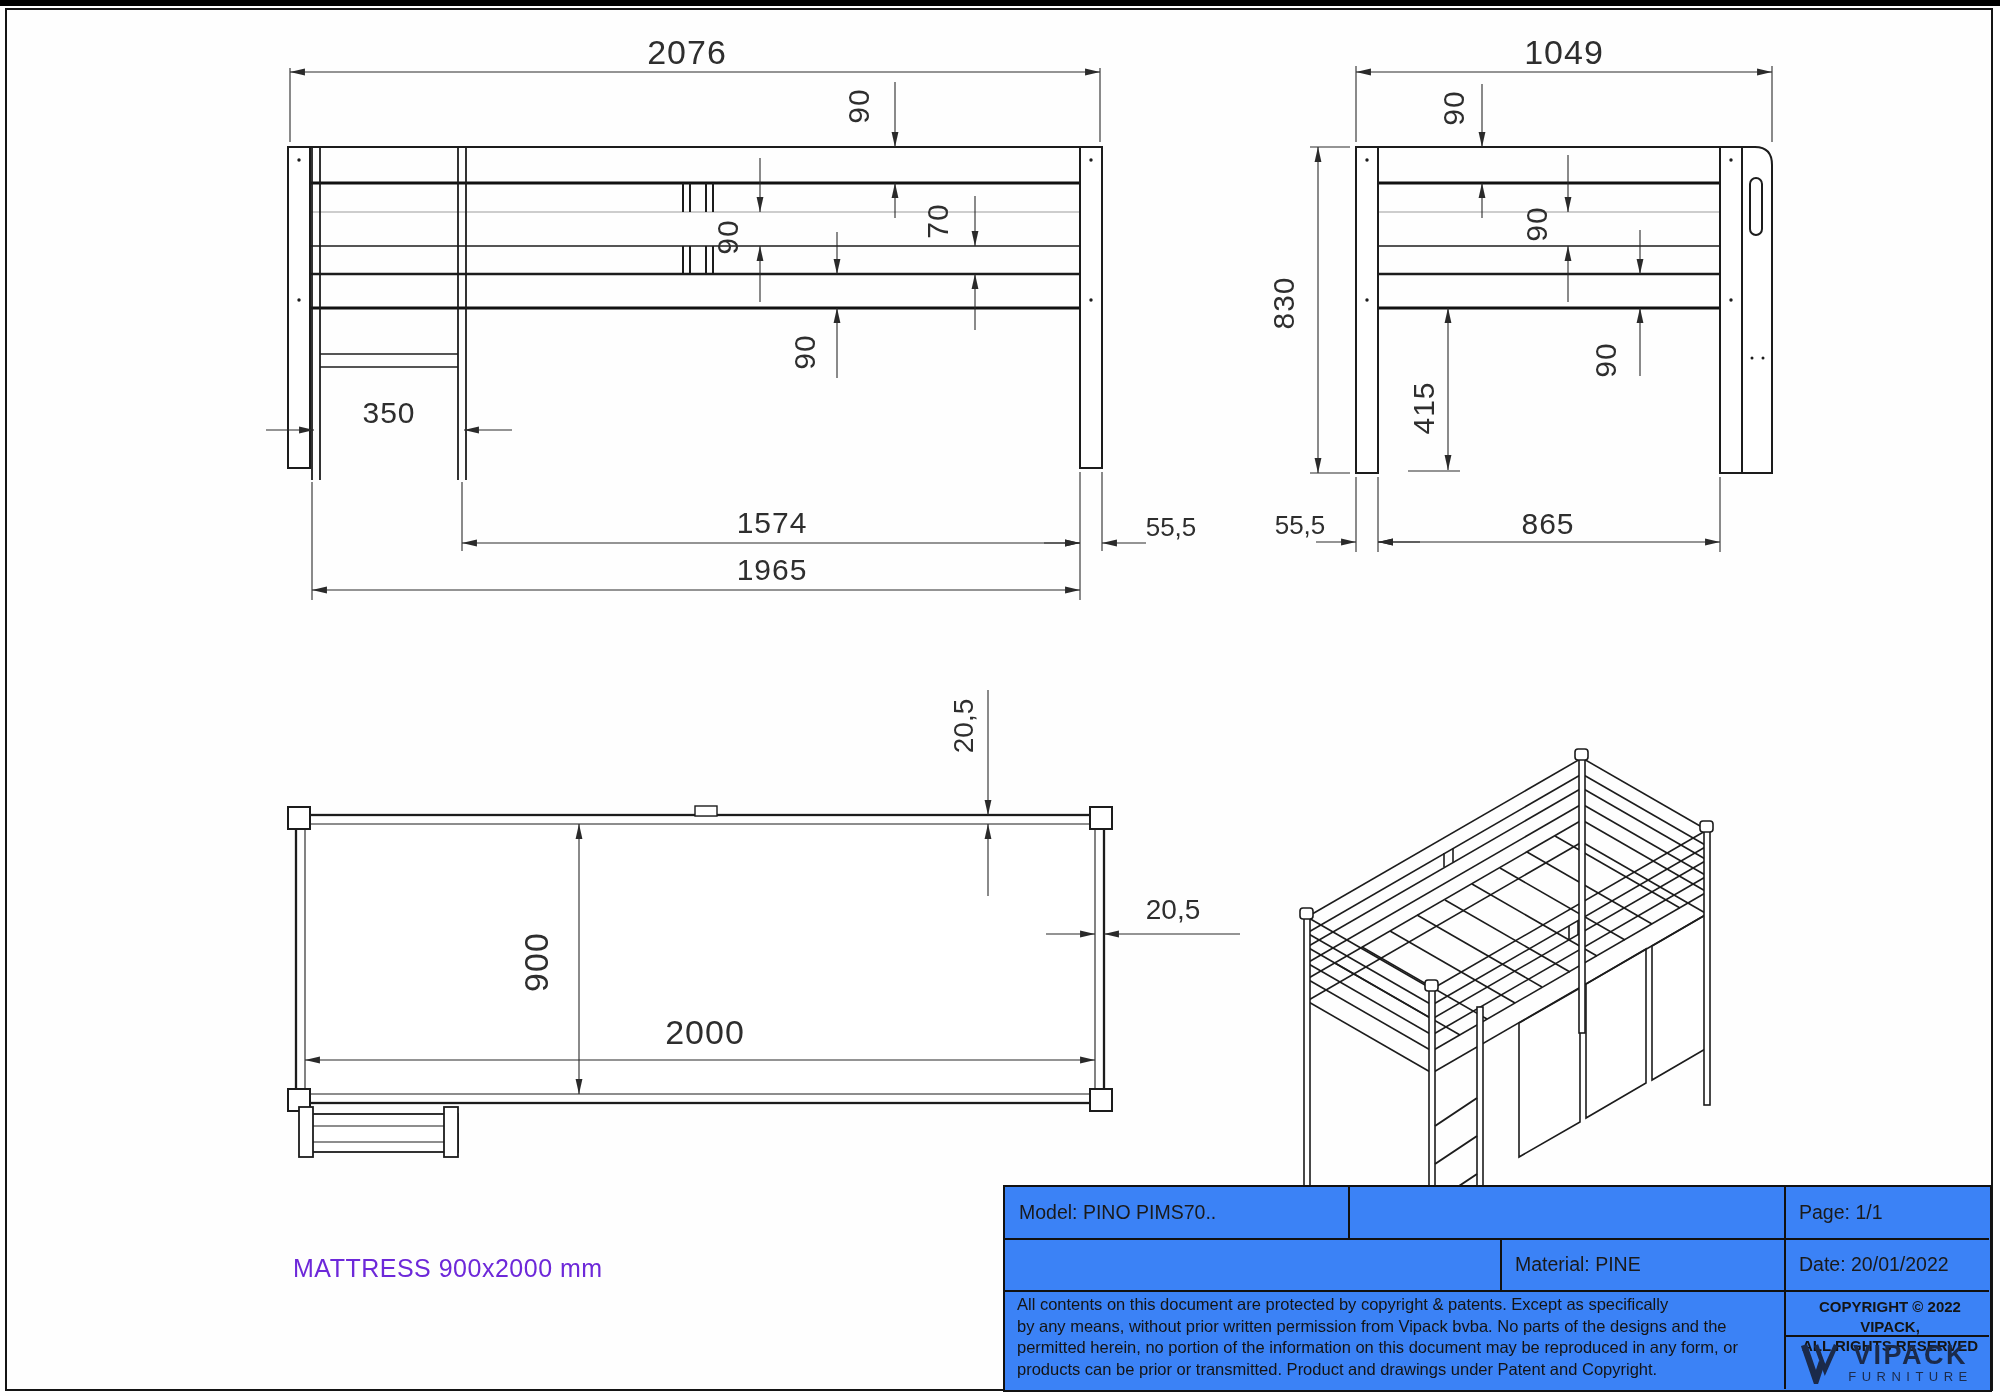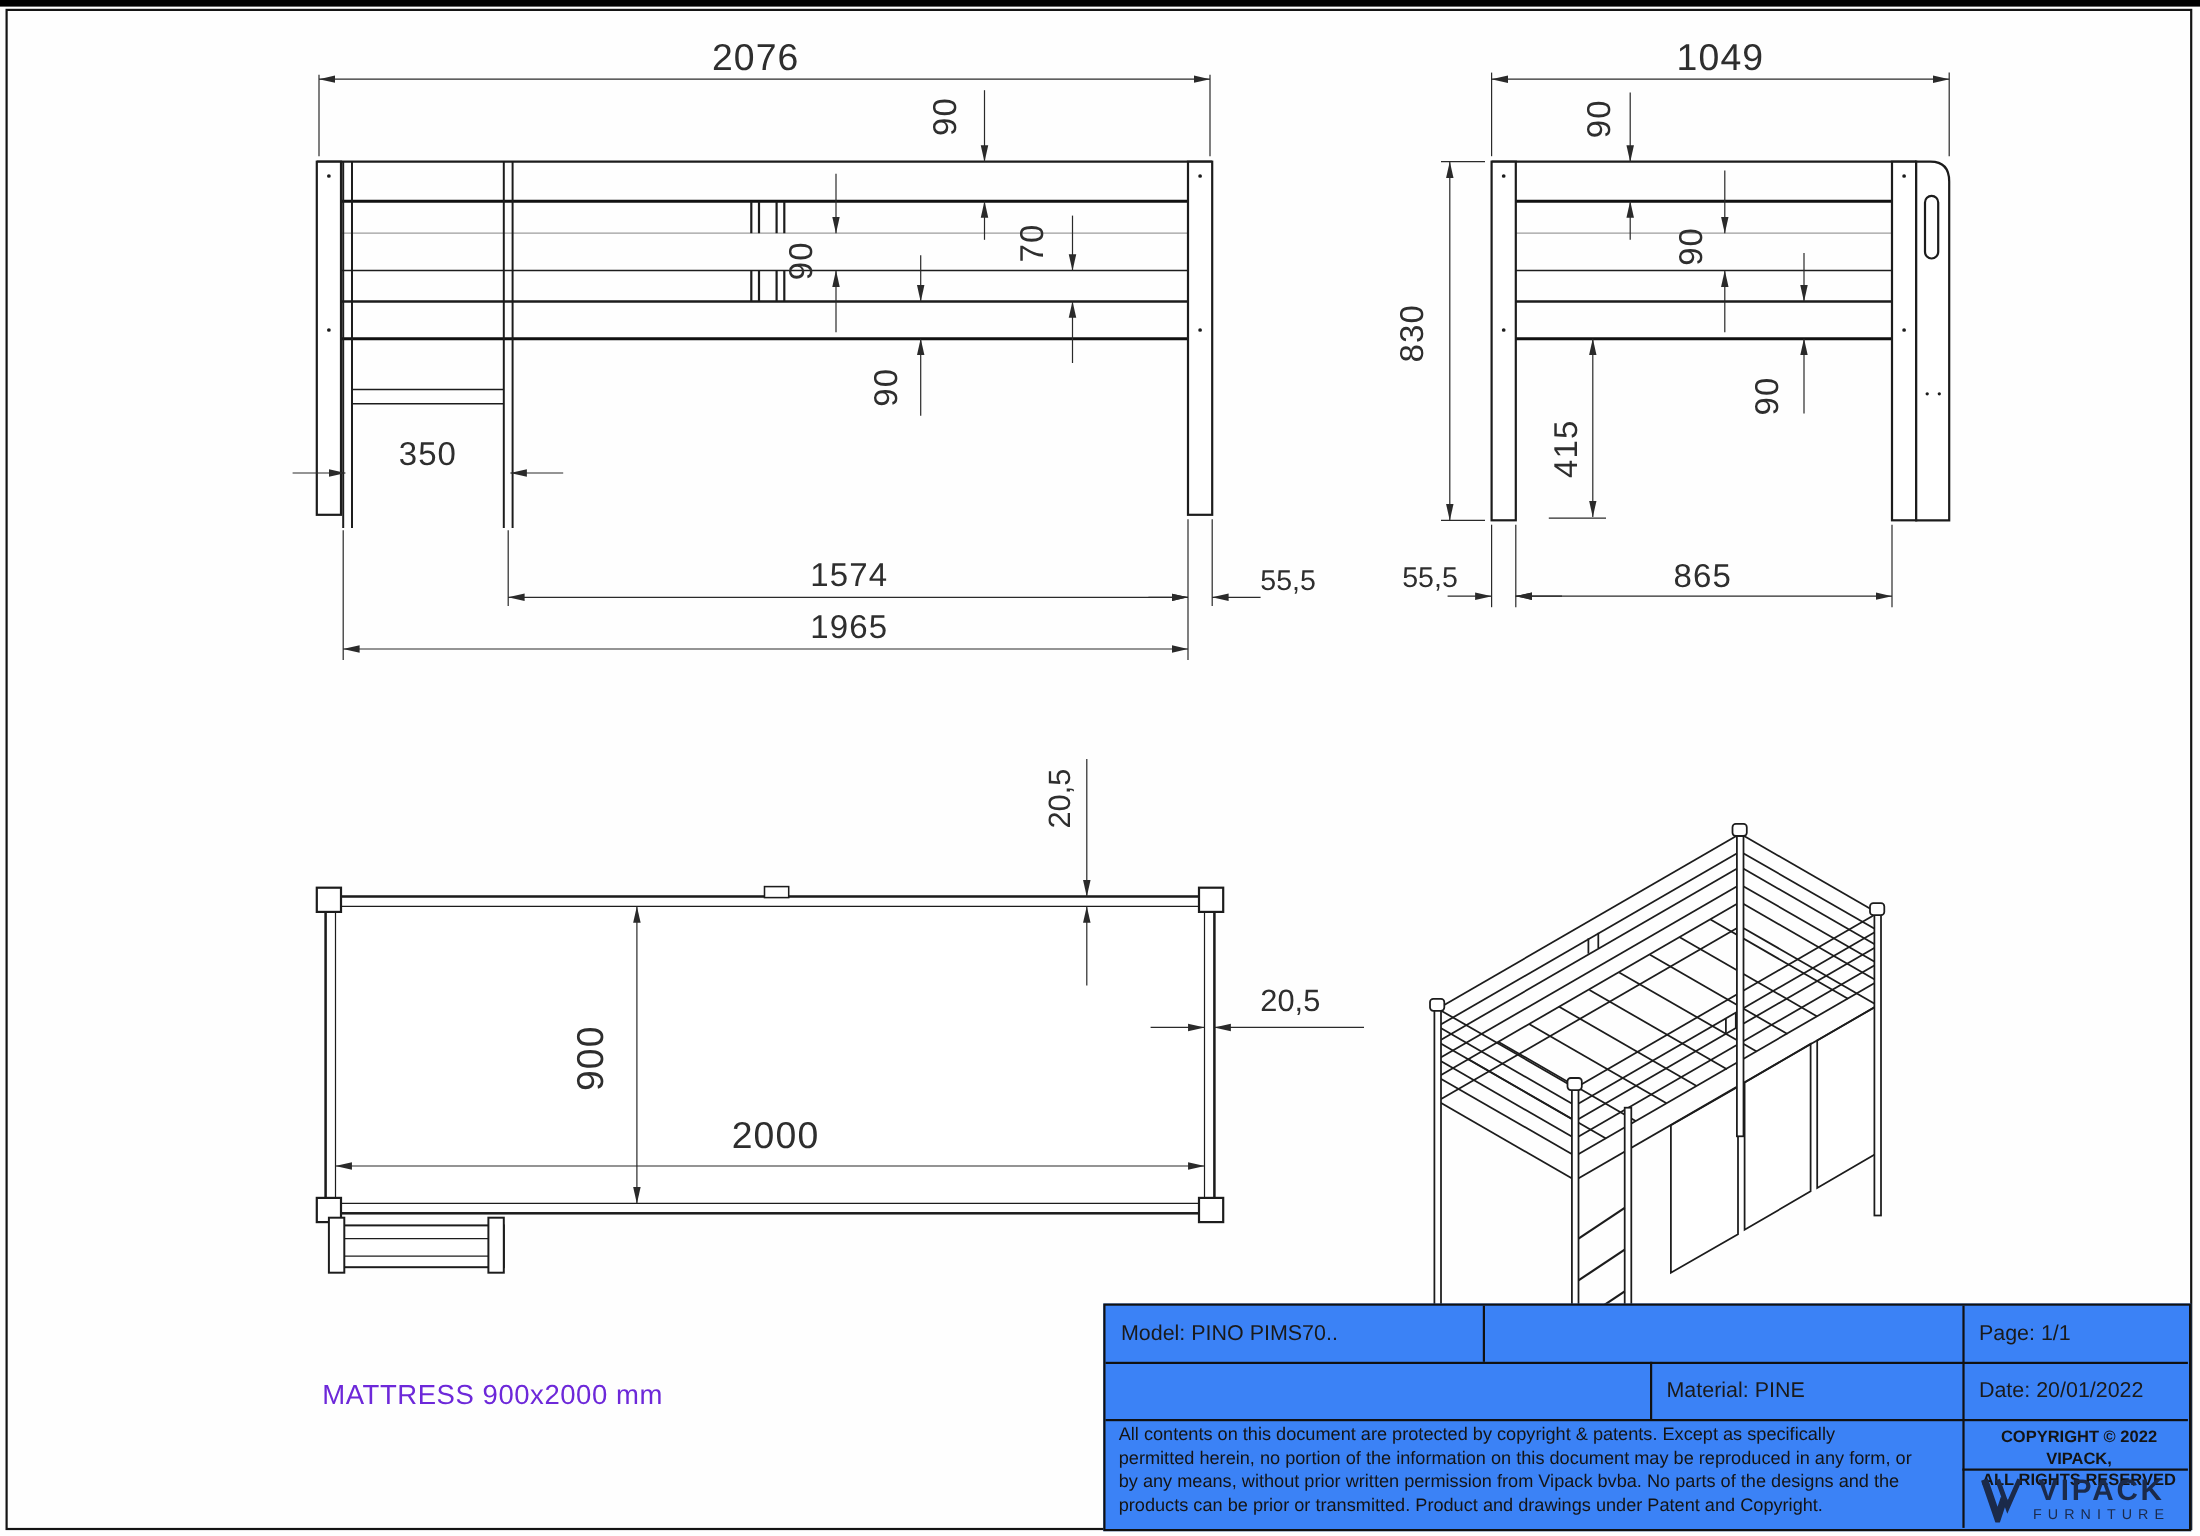--- a/index.html
+++ b/index.html
@@ -273,22 +273,22 @@
     <div class="tb-line" style="left:779px;top:0;width:2px;height:202px;"></div>
     <div class="tb-line" style="left:779px;top:148px;width:205px;height:2px;"></div>
 
     <div class="tb-text" style="left:14px;top:0;line-height:51px;">Model: PINO PIMS70..</div>
     <div class="tb-text" style="left:794px;top:0;line-height:51px;">Page: 1/1</div>
     <div class="tb-text" style="left:510px;top:51px;line-height:52px;">Material: PINE</div>
     <div class="tb-text" style="left:794px;top:51px;line-height:52px;">Date: 20/01/2022</div>
 
     <div class="tb-copy">
       <div>All contents on this document are protected by copyright &amp; patents. Except as specifically</div>
+      <div>by any means, without prior written permission from Vipack bvba. No parts of the designs and the</div>
       <div>permitted herein, no portion of the information on this document may be reproduced in any form, or</div>
-      <div>by any means, without prior written permission from Vipack bvba. No parts of the designs and the</div>
       <div>products can be prior or transmitted. Product and drawings under Patent and Copyright.</div>
     </div>
     <div class="tb-notice">
       <div>COPYRIGHT  © 2022 VIPACK,</div>
       <div>ALL RIGHTS RESERVED</div>
     </div>
     <div id="logo">
       <svg width="40" height="42" viewBox="0 0 40 42">
         <path d="M3 3 L15 38 L21 20" stroke="#1b2a4a" stroke-width="6.5" fill="none"></path>
         <path d="M15 3 L24 28 L35 3" stroke="#1b2a4a" stroke-width="4.5" fill="none"></path>

